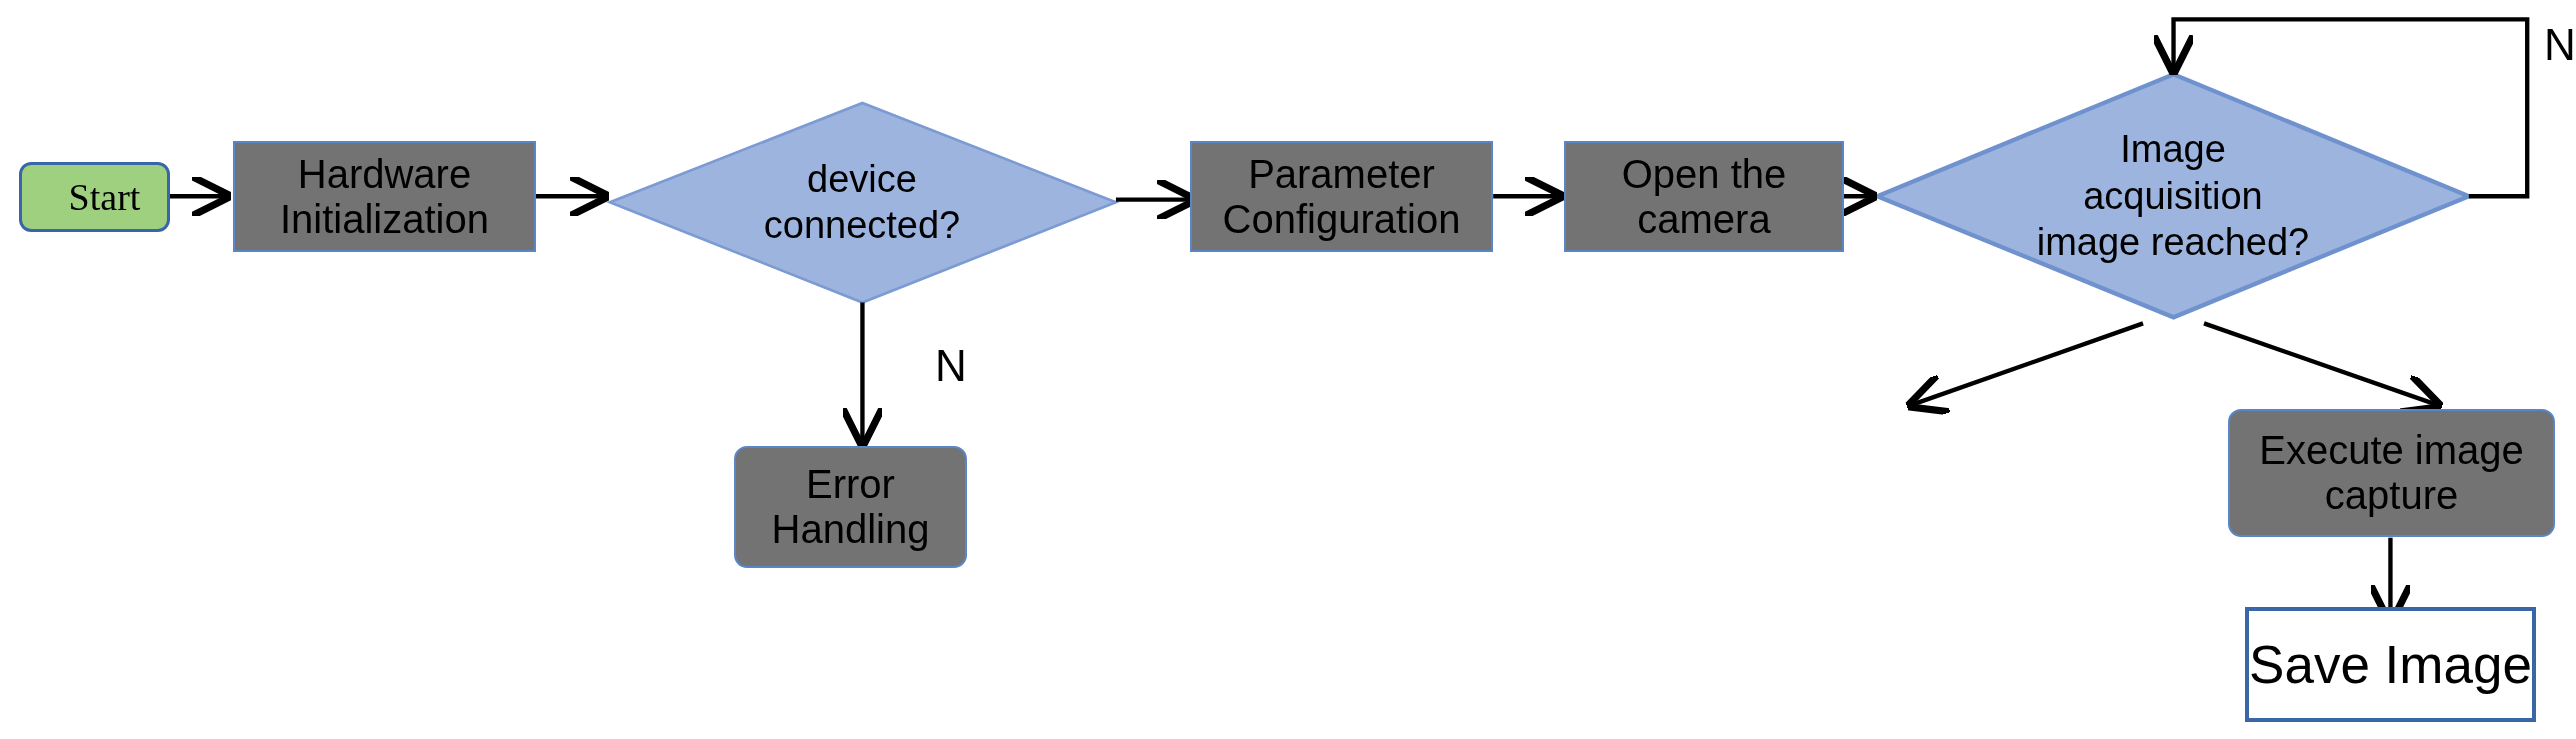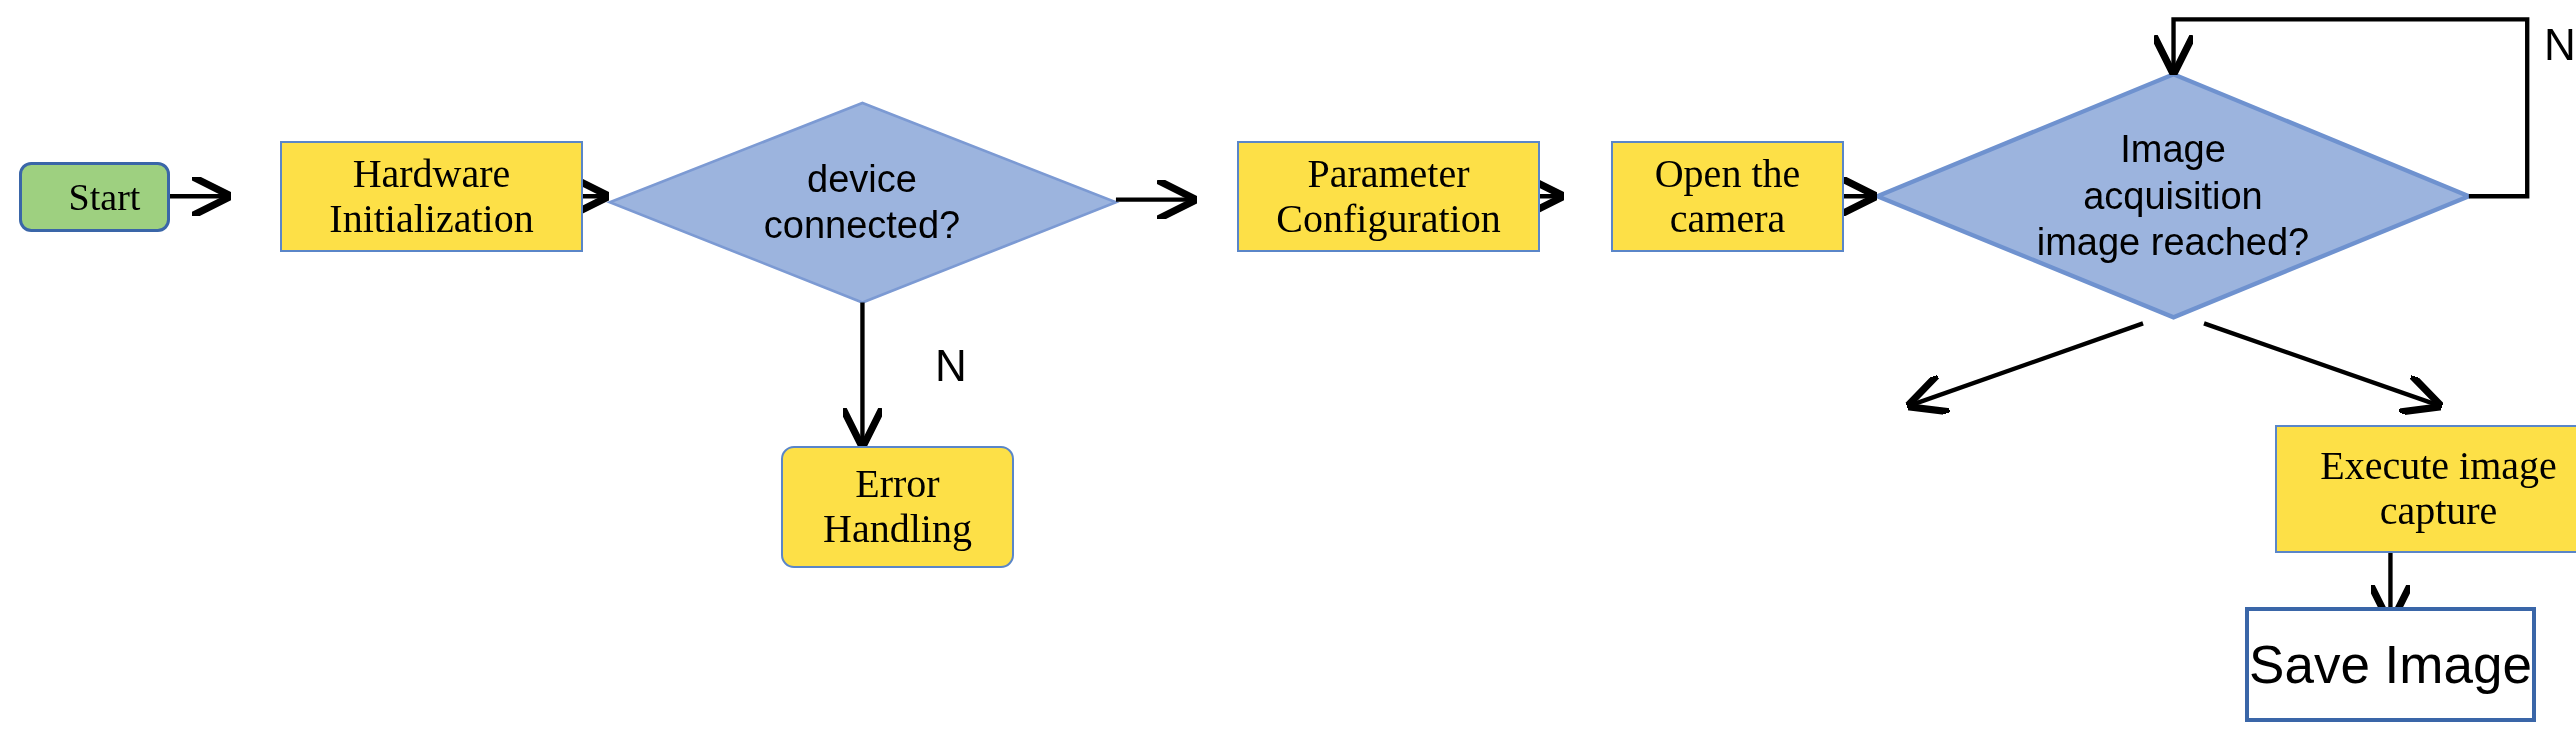--- a/index.html
+++ b/index.html
@@ -29,25 +29,24 @@
     display: flex;
     align-items: center;
     justify-content: center;
     text-align: center;
     color: #000000;
     line-height: 1.12;
     white-space: pre-line;
   }
   
   .proc {
-    background: #fde047;
+    background: #737373;
     border: 2.6px solid #5a86c8;
-    font-family: Liberation Serif, serif;
+    font-family: Liberation Sans, sans-serif;
     font-size: 40px;
-    margin-left: 47px;
   }
   
   .term {
     background: #9ed080;
     border: 3.5px solid #3a66a8;
     border-radius: 12.2px;
     font-family: "Liberation Serif", "DejaVu Serif", serif;
     font-size: 38px;
     padding-left: 20px;
   }
@@ -123,29 +122,29 @@
 
   <div class="decision-text" style="left:688px; top:139px; width:348px; height:126px;text-align:center;">device
 connected?</div>
 
   <div class="node proc" style="left:734px; top:446px; width:233px; height:122px;border-radius:13px;">Error
 Handling</div>
 
   <div class="node proc" style="left:1190px; top:141px; width:303px; height:111px;">Parameter
 Configuration</div>
 
-  <div class="node proc" style="left:1564px; top:141px; width:233px; height:111px;">Open the
+  <div class="node proc" style="left:1564px; top:141px; width:280px; height:111px;">Open the
 camera</div>
 
   <div class="decision-text" style="left:1999px; top:113px; width:348px; height:166px;">Image
 acquisition
 image reached?</div>
 
 
-  <div class="node proc" style="left:2228px; top:425px; width:327px; height:128px;">Execute image
+  <div class="node proc" style="left:2228px; top:409px; width:327px; height:128px;border-radius:13px;">Execute image
 capture</div>
 
   <div class="node proc-sans" style="left:2245px; top:607px; width:291px; height:115px;">Save Image</div>
 
   <div class="edge-label" style="left:935px; top:344px;">N</div>
 
   <div class="edge-label" style="left:2544px; top:22.6px;">N</div>
 
 </div>
 

